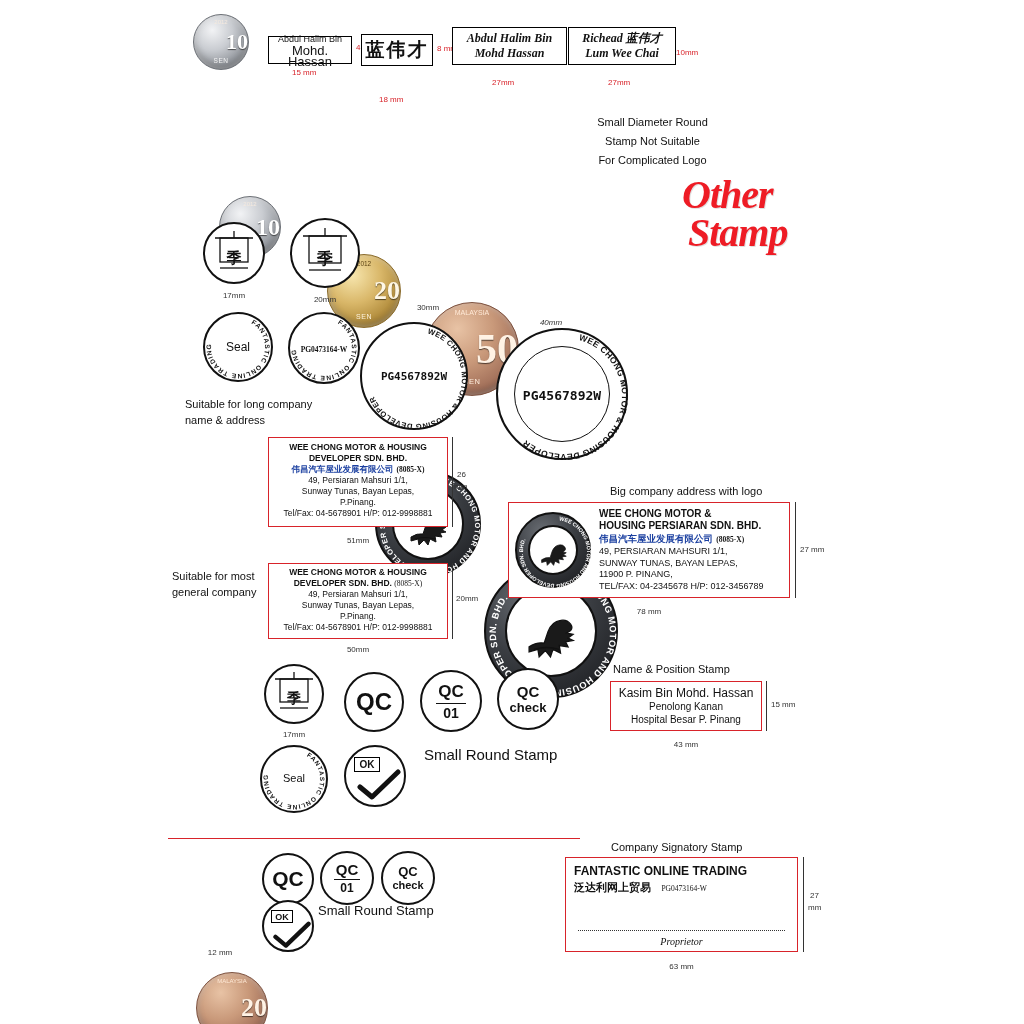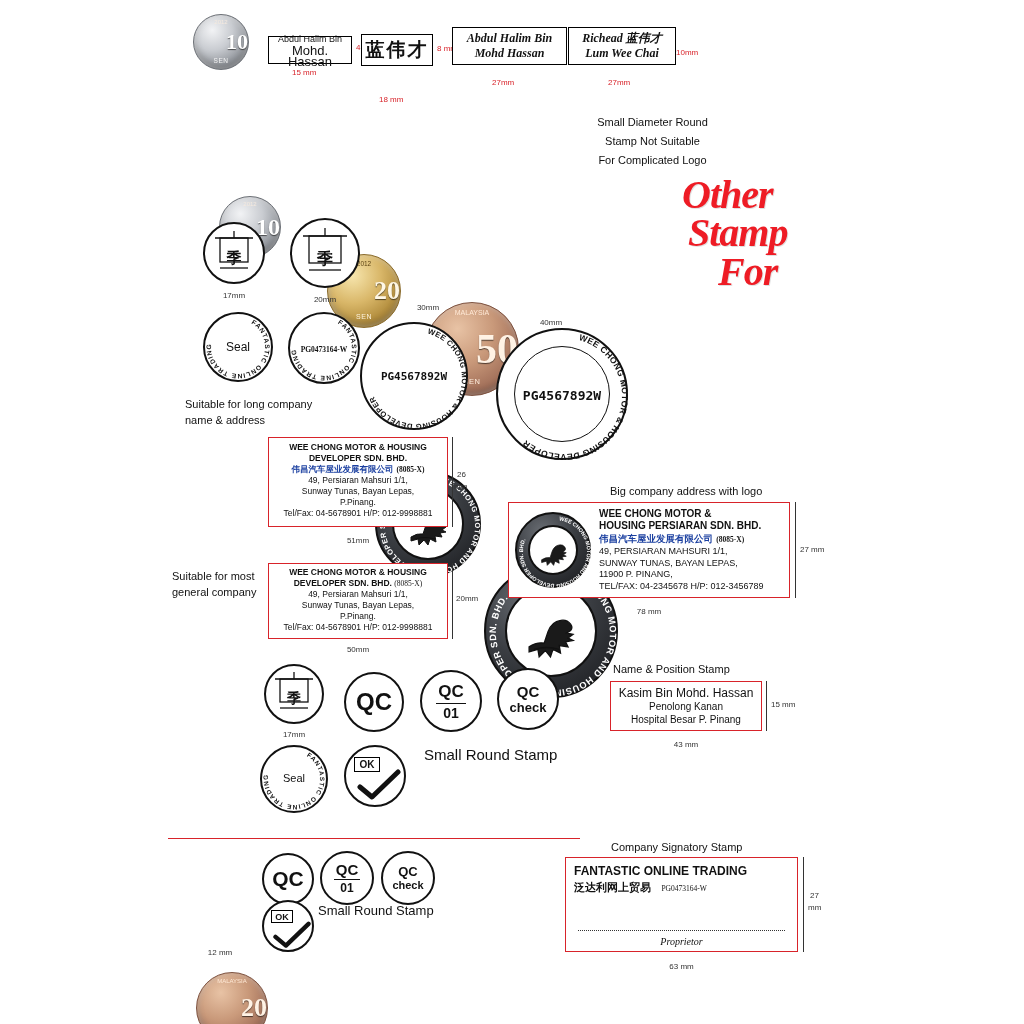--- a/index.html
+++ b/index.html
@@ -123,21 +123,20 @@
 
 <div class="abs coin coin-copper" style="left:425px;top:110px;width:94px;height:94px;">
   <div class="top" style="font-size:7px;color:#ffe9d6;">MALAYSIA</div>
   <div class="den" style="font-size:42px;color:#fff2e4;">50</div>
   <div class="sen" style="font-size:7.5px;color:#ffeede;">SEN</div>
 </div>
 
 <div class="abs bigred" style="left:672px;top:176px;width:170px;font-size:40px;">
   <div style="padding-left:10px;">Other</div>
   <div style="padding-left:16px;">Stamp</div>
-  <div style="padding-left:46px;">For</div>
 </div>
 
 <div class="abs seal-black" style="left:375px;top:185px;width:106px;height:106px;">
   <div class="seal-inner" style="left:15px;top:15px;right:15px;bottom:15px;"></div>
   <svg class="abs" style="left:26px;top:26px;" width="54" height="54" viewBox="0 0 54 54">
     <path d="M8 38 q6-4 12-3 l3-9 q3-8 10-9 q5-1 8 3 q2 3 0 5 l-3 2 l5 1 l-4 3 l4 2 l-6 1 l2 4 l-7 -1 l1 6 l-6 -3 l-2 6 l-4 -5 l-5 5 l-1 -6 l-7 2 z" fill="#1a1a1a" stroke="#111" stroke-width="1"></path>
     <path d="M12 40 q10-3 20 0" stroke="#111" stroke-width="1.2" fill="none"></path>
   </svg>
   <div class="abs" style="left:0;top:0;width:106px;height:106px;">
     <svg width="106" height="106" viewBox="0 0 106 106">
@@ -162,21 +161,21 @@
     <svg width="134" height="134" viewBox="0 0 134 134">
       <defs>
           <path id="cp40" d="M67,67 m0,-57 a57,57 0 1,1 -0.1,0"></path>
         </defs>
       <text font-size="9.2" font-weight="bold" fill="#ffffff" font-family="Liberation Sans, sans-serif" letter-spacing="0.6">
         <textPath href="#cp40" startOffset="2%">WEE CHONG MOTOR AND HOUSING DEVELOPER SDN. BHD.</textPath>
       </text>
     </svg>
   </div>
 </div>
-<div class="abs dim ctr" style="left:518px;top:318px;width:66px;">40mm</div>
+<div class="abs dim ctr" style="left:518px;top:318px;width:66px;font-style:italic;">40mm</div>
 
 <div class="abs ring" style="left:203px;top:222px;width:62px;height:62px;">
   <svg width="58" height="58" viewBox="0 0 58 58" style="position:absolute;left:0;top:0;">
     <rect x="15" y="14" width="28" height="24" fill="none" stroke="#111" stroke-width="1.3"></rect>
     <line x1="10" y1="14" x2="48" y2="14" stroke="#111" stroke-width="1.3"></line>
     <line x1="29" y1="7" x2="29" y2="14" stroke="#111" stroke-width="1.3"></line>
     <line x1="15" y1="44" x2="43" y2="44" stroke="#111" stroke-width="1.3"></line>
   </svg>
   <div class="abs cjk" style="left:0;right:0;top:25px;text-align:center;font-size:15px;font-weight:bold;">季</div>
 </div>

